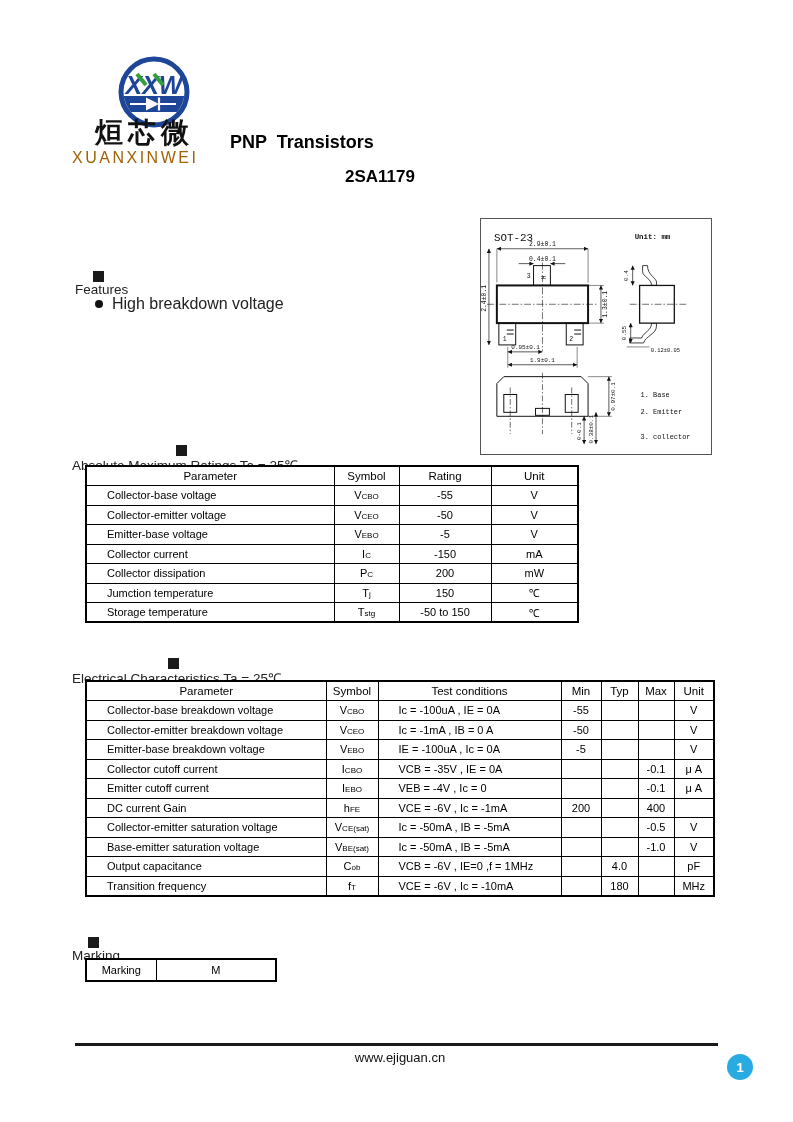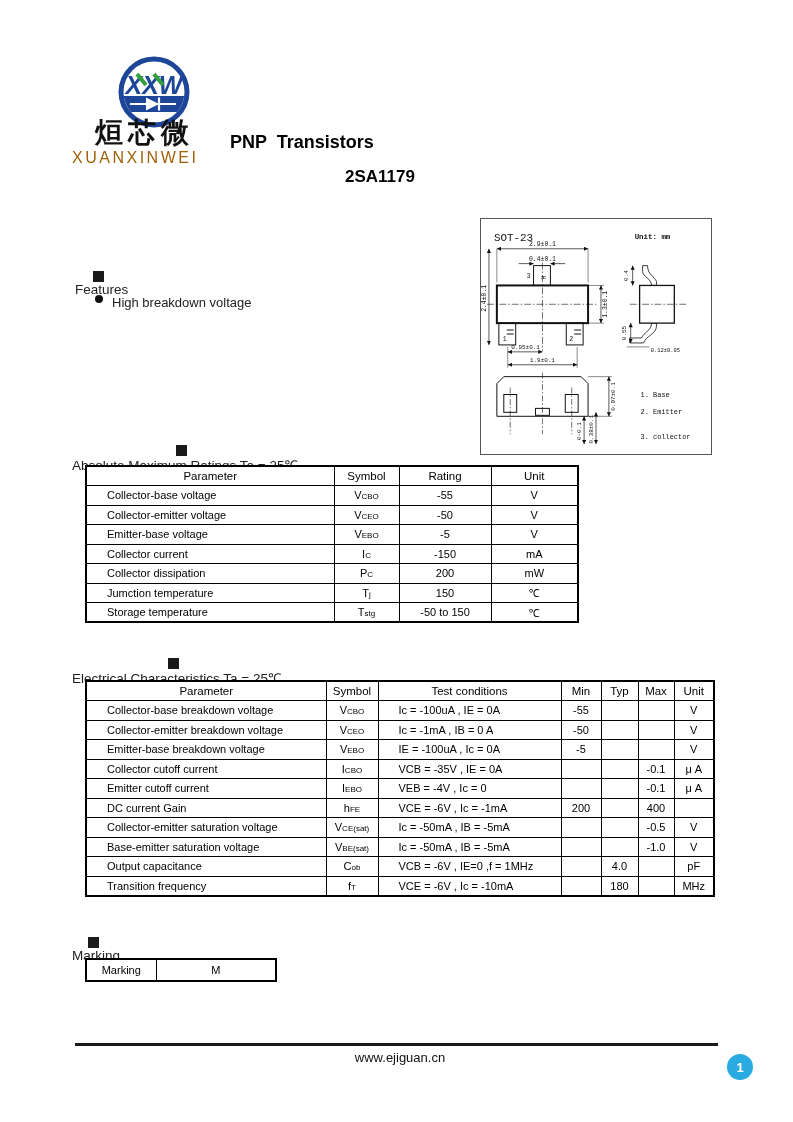--- a/index.html
+++ b/index.html
@@ -27,21 +27,21 @@
 
   
   .pkg { position:absolute; left:480px; top:218px; width:232px; height:237px;
          border:1px solid #555; background:#fff; }
   .pkg svg { width:100%; height:100%; }
   .pkg text { font-family:"Liberation Mono", monospace; fill:#111; }
 
   
   .sec-head { position:absolute; font-size:13.5px; color:#222; display:flex; align-items:center;flex-direction:column; }
   .sq { display:inline-block; width:11px; height:11px; background:#1a1a1a; margin-right:6px; }
-  .feature-item { position:absolute; font-size:13px; color:#222; display:flex; align-items:flex-start;padding-left:16px; }
+  .feature-item { position:absolute; font-size:16px; color:#222; display:flex; align-items:center;padding-left:16px; }
   .dot { display:inline-block; width:8px; height:8px; border-radius:50%; background:#111; margin-right:9px; }
 
   
   table { border-collapse:collapse; table-layout:fixed; position:absolute;
           border:2px solid #000; background:#fff; }
   th, td { border:1px solid #000; font-size:11px; height:19.5px; text-align:center;
            overflow:hidden; white-space:nowrap; padding:0 2px; }
   th { font-weight:normal; font-size:11.5px; }
   td.al, th.al { text-align:left; padding-left:20px; }
   .sub { font-size:8px; }

